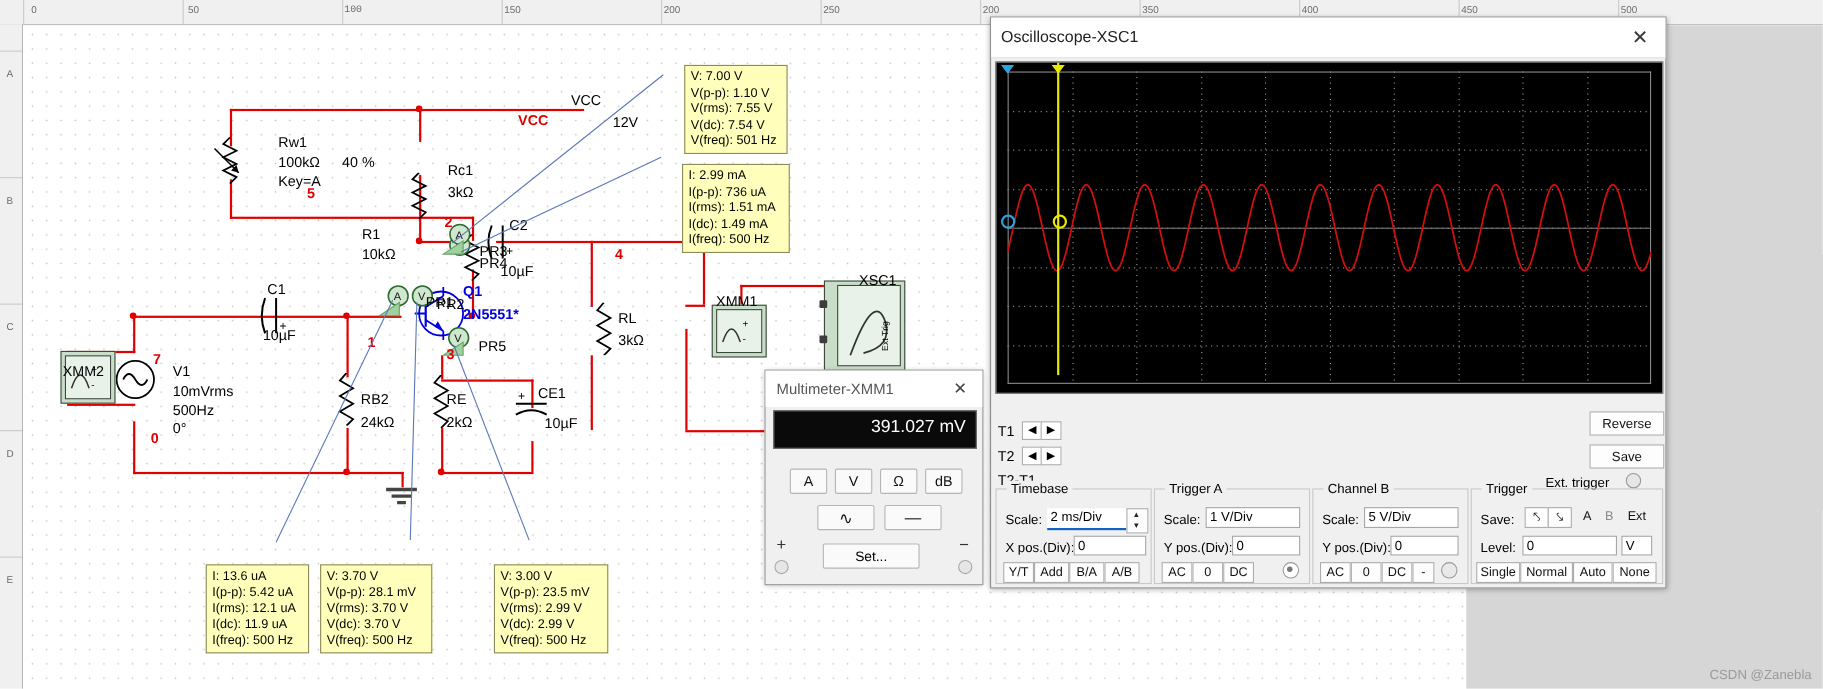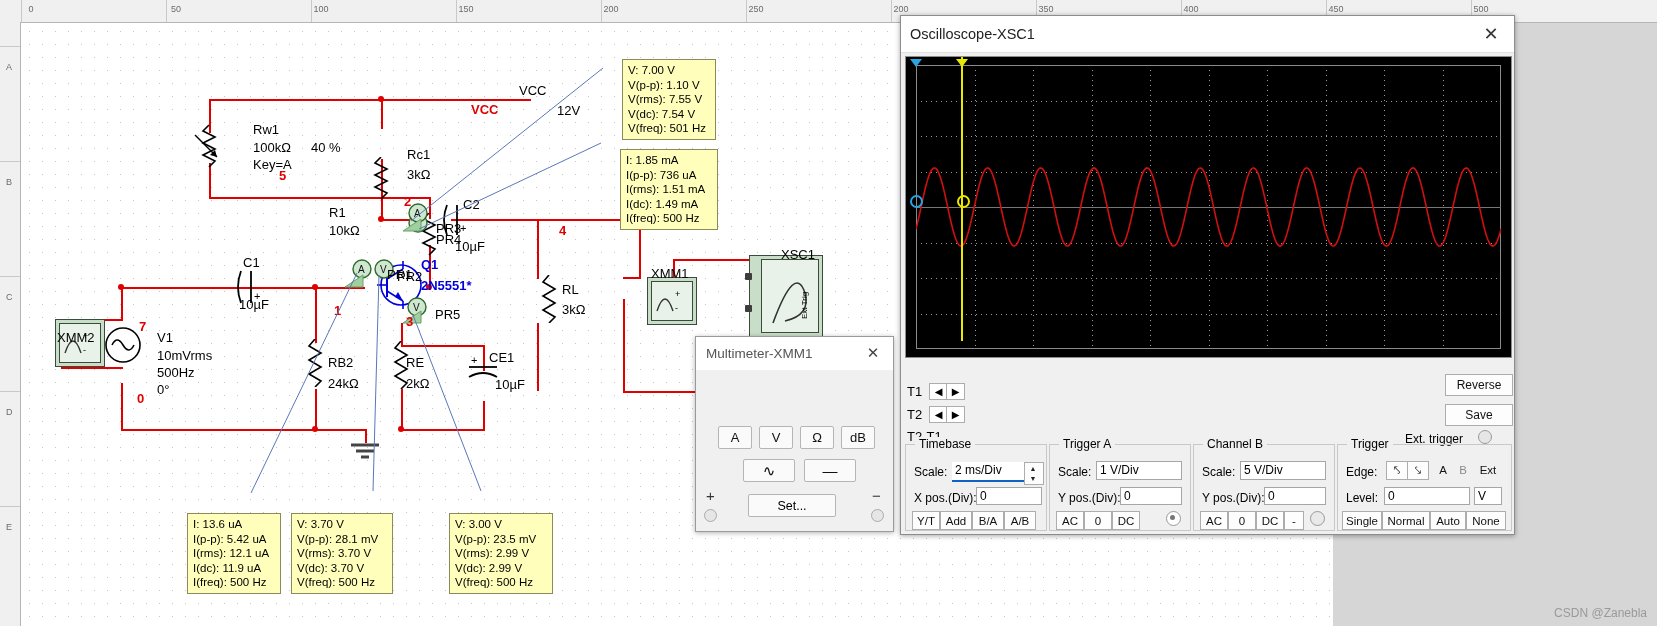--- a/index.html
+++ b/index.html
@@ -144,21 +144,21 @@
 </style>
 </head>
 <body>
 
 <div id="ruler-top">
     <div class="rt-tick" style="left: 21px;"></div>
     <div class="rt-lab" style="left: 31px;">0</div>
     <div class="rt-tick" style="left: 166px;"></div>
     <div class="rt-lab" style="left: 176px;">50</div>
     <div class="rt-tick" style="left: 311px;"></div>
-    <div class="rt-lab" style="left: 321px;">100</div>
+    <div class="rt-lab" style="left: 321px; font-family: Liberation Mono, monospace;">100</div>
     <div class="rt-tick" style="left: 456px;"></div>
     <div class="rt-lab" style="left: 466px;">150</div>
     <div class="rt-tick" style="left: 601px;"></div>
     <div class="rt-lab" style="left: 611px;">200</div>
     <div class="rt-tick" style="left: 746px;"></div>
     <div class="rt-lab" style="left: 756px;">250</div>
     <div class="rt-tick" style="left: 891px;"></div>
     <div class="rt-lab" style="left: 901px;">200</div>
     <div class="rt-tick" style="left: 1036px;"></div>
     <div class="rt-lab" style="left: 1046px;">350</div>
@@ -411,21 +411,21 @@
 
   <div id="tooltip-layer">
       <div class="tip" style="left: 601px; top: 36px; width: 82px;">
         <div>V: 7.00 V</div>
         <div>V(p-p): 1.10 V</div>
         <div>V(rms): 7.55 V</div>
         <div>V(dc): 7.54 V</div>
         <div>V(freq): 501 Hz</div>
       </div>
       <div class="tip" style="left: 599px; top: 126px; width: 86px;">
-        <div>I: 1.85 mA</div>
+        <div>I: 2.99 mA</div>
         <div>I(p-p): 736 uA</div>
         <div>I(rms): 1.51 mA</div>
         <div>I(dc): 1.49 mA</div>
         <div>I(freq): 500 Hz</div>
       </div>
       <div class="tip" style="left: 166px; top: 490px; width: 82px;">
         <div>I: 13.6 uA</div>
         <div>I(p-p): 5.42 uA</div>
         <div>I(rms): 12.1 uA</div>
         <div>I(dc): 11.9 uA</div>
@@ -1865,41 +1865,44 @@
     <div class="fld" style="left:70px;top:42px;width:62px;height:18px;">0</div>
     <div class="minibtn" style="left:6px;top:66px;width:26px;">AC</div>
     <div class="minibtn" style="left:34px;top:66px;width:26px;">0</div>
     <div class="minibtn" style="left:62px;top:66px;width:26px;">DC</div>
     <div class="minibtn" style="left:90px;top:66px;width:18px;">-</div>
     <div class="radio" style="left:116px;top:66px;"></div>
   </div>
 
   <div class="panel" style="left:436px;top:428px;width:173px;height:85px;">
     <div class="panel-title">Trigger</div>
-    <div class="flbl" style="left:8px;top:20px;">Edge:</div>
+    <div class="flbl" style="left:8px;top:20px;">Save:</div>
     <div class="minibtn" style="left:48px;top:16px;width:20px;">⤣</div>
     <div class="minibtn" style="left:69px;top:16px;width:20px;">⤥</div>
     <div class="minibtn" style="left:96px;top:16px;width:18px;border:none;background:transparent;">A</div>
     <div class="minibtn" style="left:116px;top:16px;width:18px;border:none;background:transparent;color:#8a8a8a;">B</div>
     <div class="minibtn" style="left:136px;top:16px;width:28px;border:none;background:transparent;">Ext</div>
     <div class="flbl" style="left:8px;top:46px;">Level:</div>
     <div class="fld" style="left:46px;top:42px;width:86px;height:18px;">0</div>
     <div class="fld" style="left:136px;top:42px;width:28px;height:18px;">V</div>
     <div class="minibtn" style="left:4px;top:66px;width:38px;">Single</div>
     <div class="minibtn" style="left:44px;top:66px;width:46px;">Normal</div>
     <div class="minibtn" style="left:92px;top:66px;width:34px;">Auto</div>
     <div class="minibtn" style="left:128px;top:66px;width:38px;">None</div>
   </div>
 </div>
 
 <div id="mm-win">
   <div id="mm-title">
     <div id="mm-title-text">Multimeter-XMM1</div>
     <div id="mm-close">✕</div>
   </div>
+  <div id="mm-display">
+    <div id="mm-value">391.027 mV</div>
+  </div>
   <div class="mmbtn" style="left:22px;top:89px;width:32px;height:21px;">A</div>
   <div class="mmbtn" style="left:63px;top:89px;width:32px;height:21px;">V</div>
   <div class="mmbtn" style="left:104px;top:89px;width:32px;height:21px;">Ω</div>
   <div class="mmbtn" style="left:145px;top:89px;width:32px;height:21px;">dB</div>
   <div class="mmbtn" style="left:47px;top:122px;width:50px;height:21px;font-size:15px;">∿</div>
   <div class="mmbtn" style="left:108px;top:122px;width:50px;height:21px;font-size:15px;">—</div>
   <div id="mm-set">Set...</div>
   <div class="mmsign" style="left:10px;top:150px;">+</div>
   <div class="mmsign" style="left:176px;top:150px;">−</div>
   <div class="mmterm" style="left:8px;top:172px;"></div>

